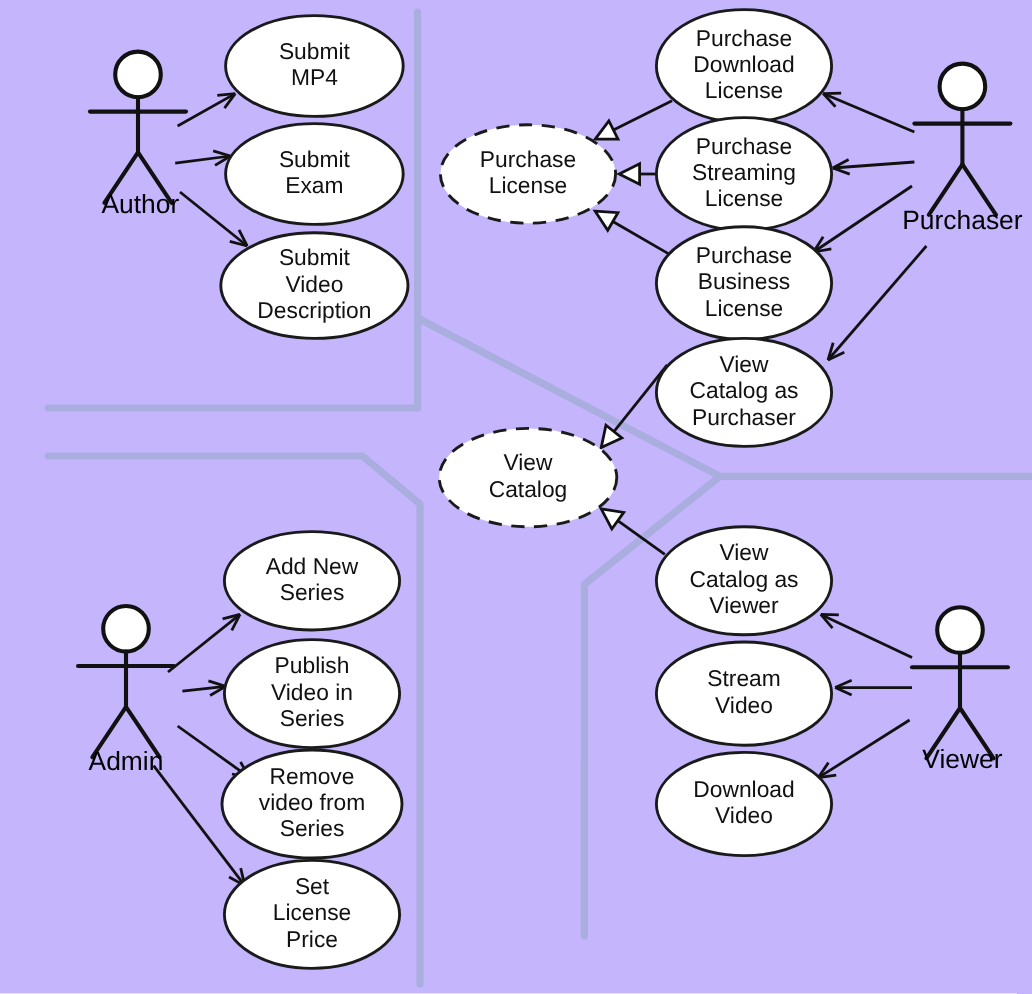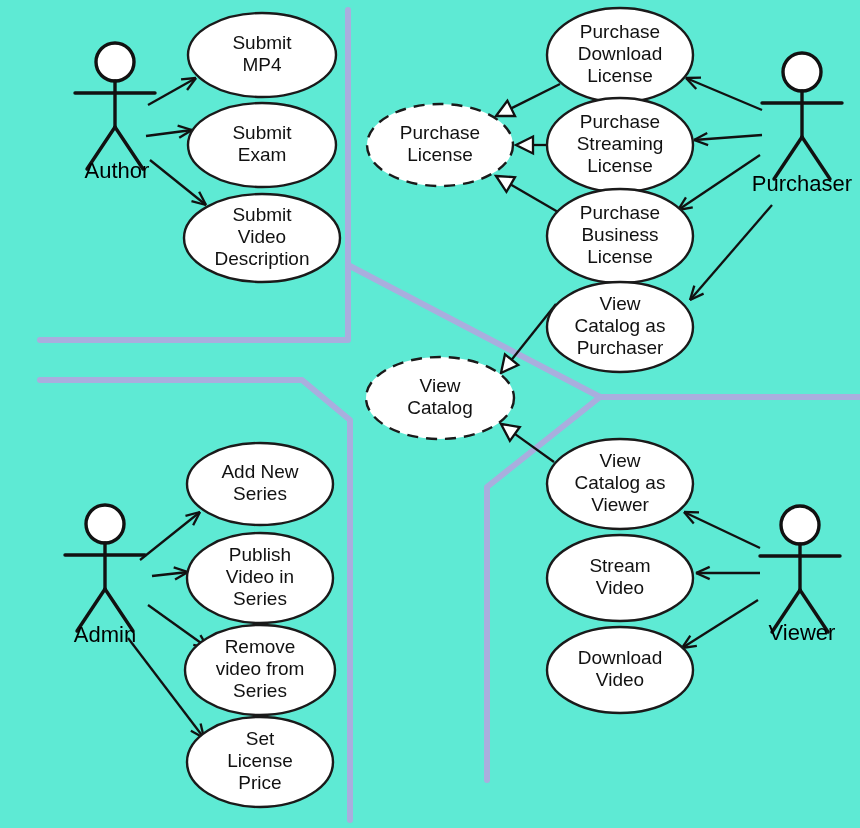--- a/index.html
+++ b/index.html
@@ -7,21 +7,21 @@
     padding: 0;
     background: #ffffff;
   }
   body {
     font-family: "Liberation Sans", sans-serif;
   }
   #diagram-root {
     position: relative;
     width: 860px;
     height: 828px;
-    background: #5eead4;
+    background: #c4b5fd;
     overflow: hidden;
   }
   svg#uml-canvas {
     position: absolute;
     top: 0;
     left: 0;
     width: 860px;
     height: 828px;
   }
   .uc-ellipse {

